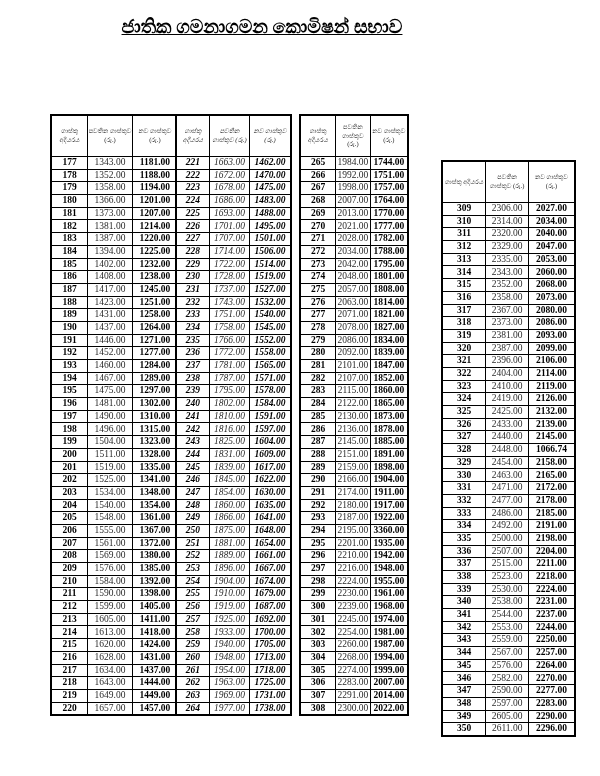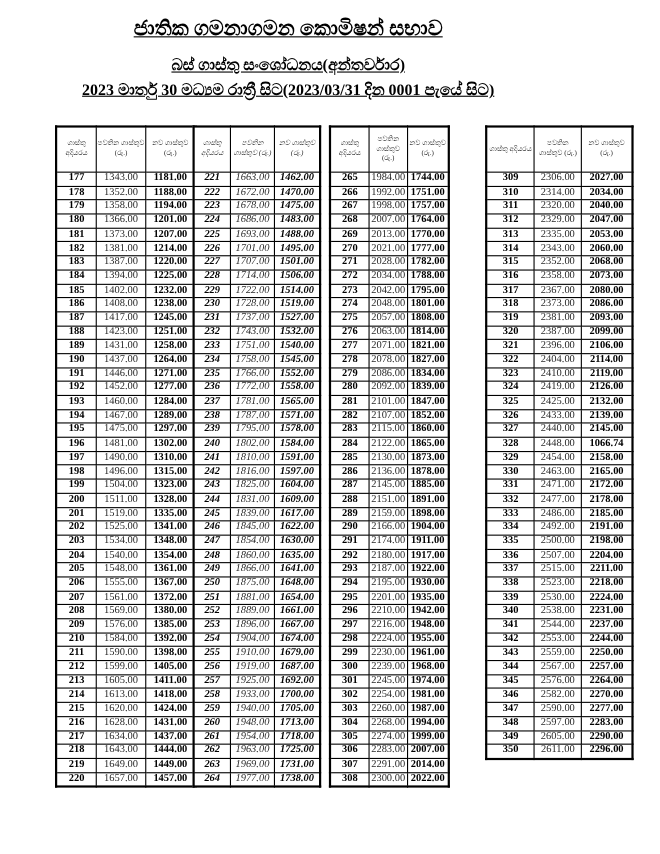--- a/index.html
+++ b/index.html
@@ -17,30 +17,28 @@
   .fare-table th{font-size:6.5px;font-weight:normal;padding:1px 0;height:38px;
         vertical-align:middle;text-align:center;line-height:1.35;color:#1a1a1a;}
   .fare-table td{text-align:center;font-size:9.5px;height:11.7px;padding:0;
         line-height:1;vertical-align:middle;}
   .fare-table td:nth-child(1){font-weight:bold;}
   .fare-table td:nth-child(2){font-weight:normal;color:#2a2a2a;}
   .fare-table td:nth-child(3){font-weight:bold;}
   #tbl1{left:50px;width:129px;}
   #tbl2{left:175px;width:117px;font-style:italic;}
   #tbl3{left:299px;width:110px;}
-  #tbl4{left:441px;width:135px;}
+  #tbl4{left:441px;width:135px;margin-top:46px;}
 </style>
 </head>
 <body>
 
 <div class="page">
 
   <div class="title t1">ජාතික ගමනාගමන කොමිෂන් සභාව</div>
-  <div class="title t2">බස් ගාස්තු සංශෝධනය(අන්තර්වාර)</div>
-  <div class="title t3">2023 මාර්තු 30 මධ්‍යම රාත්‍රී සිට(2023/03/31 දින 0001 පැයේ සිට)</div>
 
   <table class="fare-table" id="tbl1">
     <colgroup>
         <col style="width:29%">
         <col style="width:35%">
         <col style="width:36%">
       </colgroup>
     <thead>
       <tr>
         <th>ගාස්තු අදියරය</th>
@@ -664,21 +662,21 @@
           <td>1917.00</td>
         </tr>
         <tr>
           <td>293</td>
           <td>2187.00</td>
           <td>1922.00</td>
         </tr>
         <tr>
           <td>294</td>
           <td>2195.00</td>
-          <td>1930.00</td>
+          <td>3360.00</td>
         </tr>
         <tr>
           <td>295</td>
           <td>2201.00</td>
           <td>1935.00</td>
         </tr>
         <tr>
           <td>296</td>
           <td>2210.00</td>
           <td>1942.00</td>

